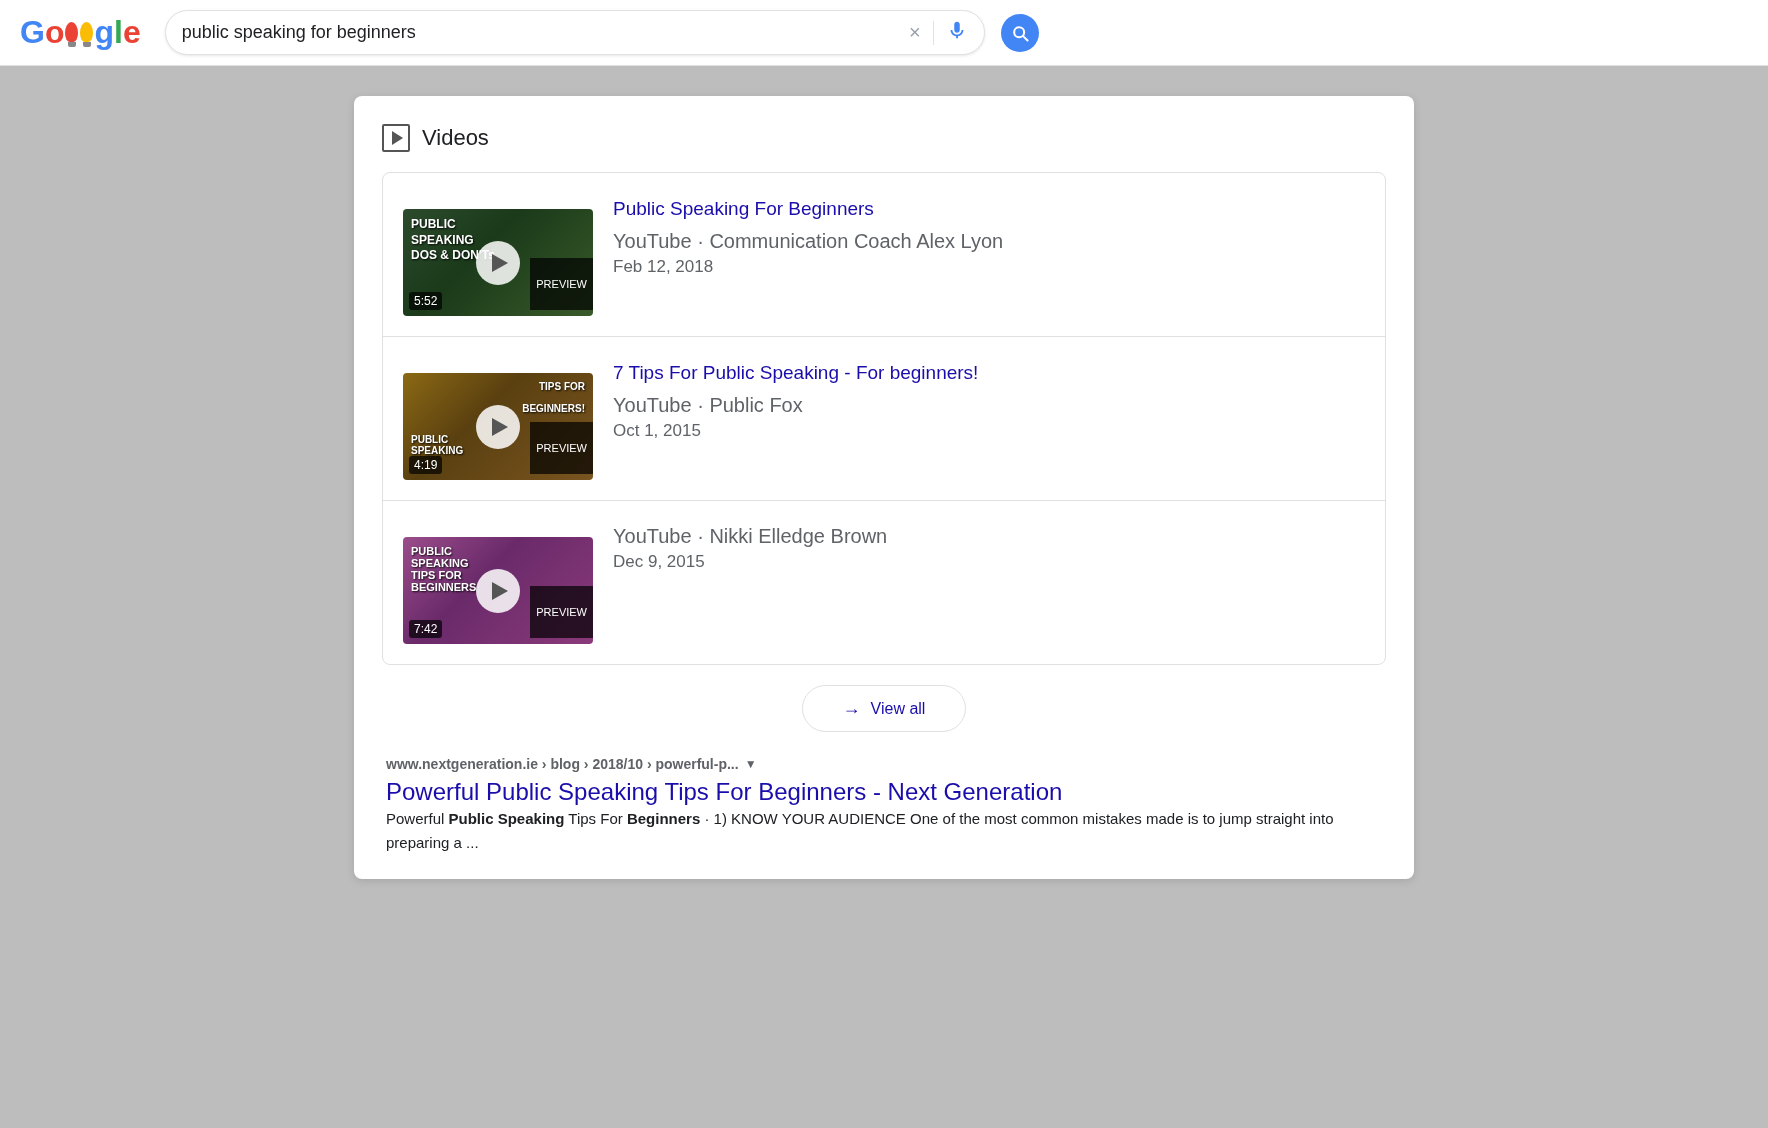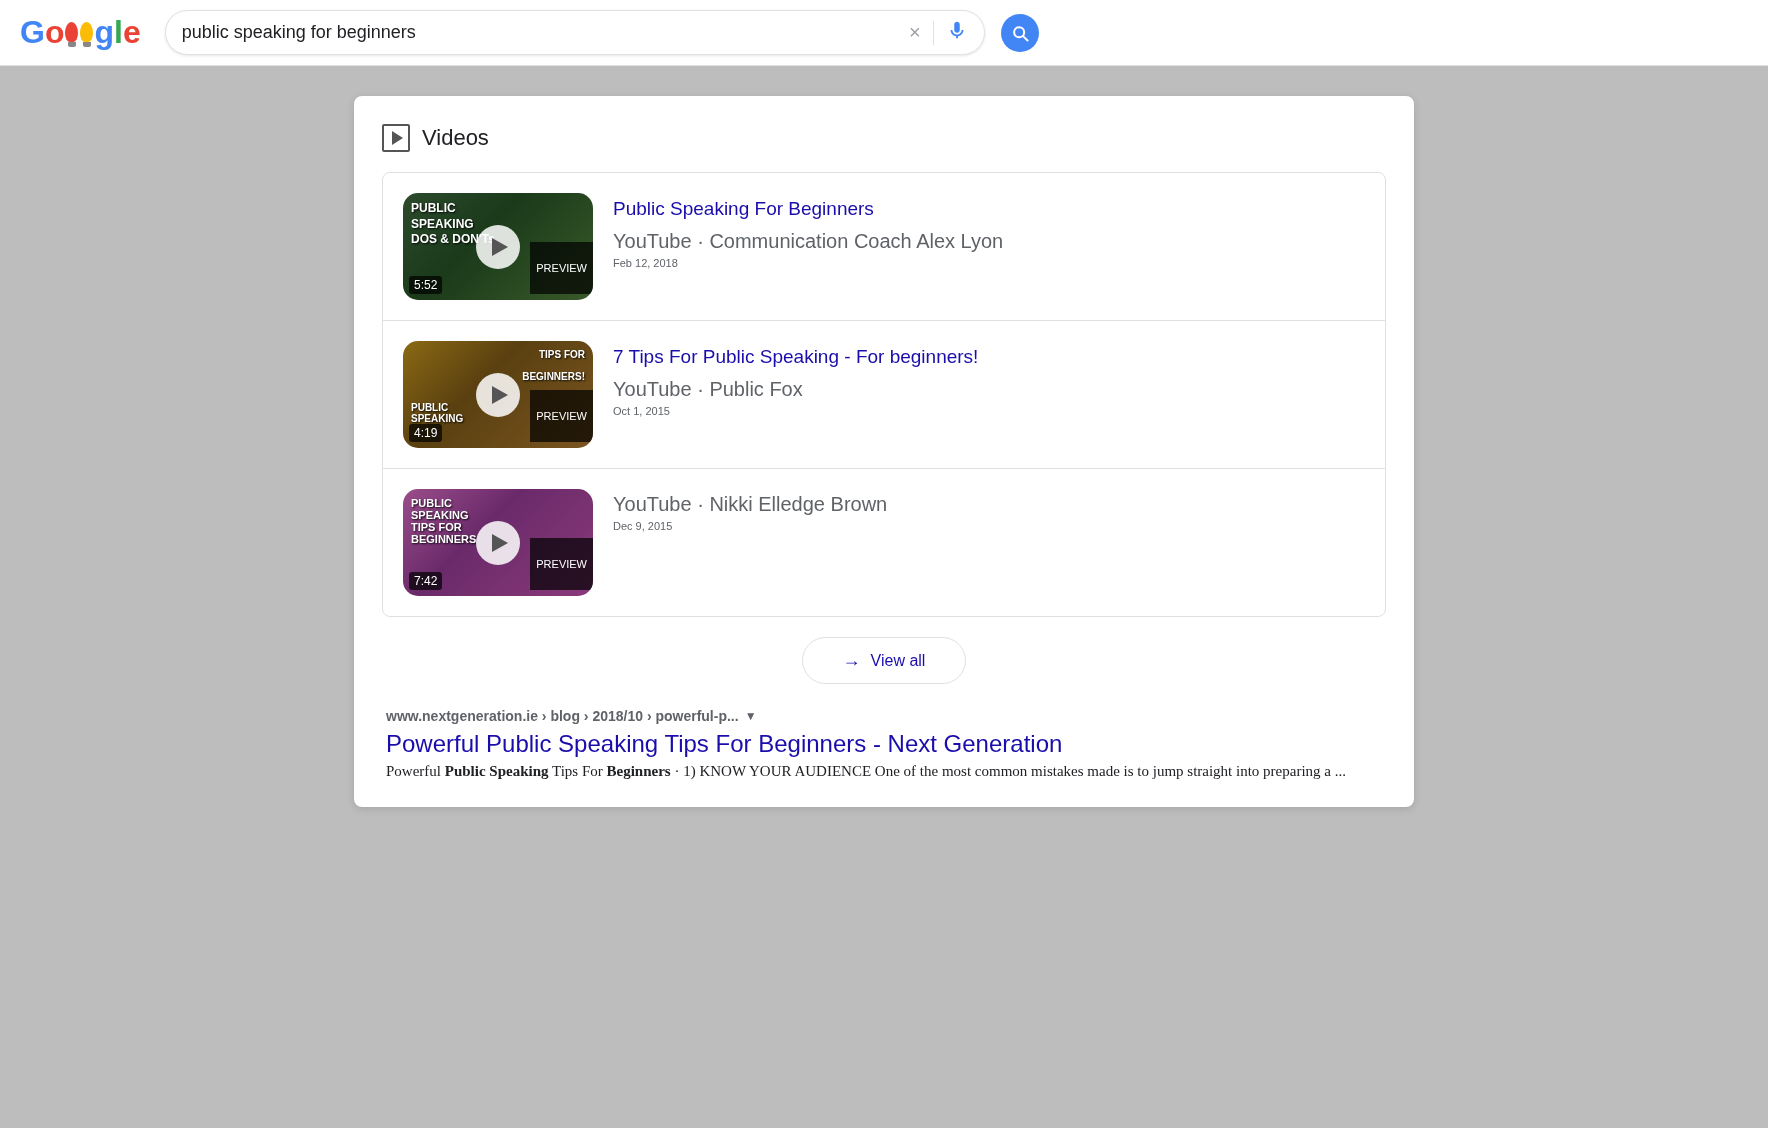--- a/index.html
+++ b/index.html
@@ -144,22 +144,23 @@
 
     .video-item:last-child {
       border-bottom: none;
     }
 
     .video-thumbnail {
       position: relative;
       width: 190px;
       height: 107px;
       flex-shrink: 0;
-      border-radius: 15px;
+      border-radius: 4px;
       overflow: hidden;
+      margin-top: 16px;
     }
 
     .thumb-bg {
       width: 100%;
       height: 100%;
       display: flex;
       align-items: center;
       justify-content: center;
     }
 
@@ -250,21 +251,21 @@
       line-height: 1.3;
     }
 
     .video-meta {
       color: #5f6368;
       font-size: 20px;
     }
 
     .video-date {
       color: #5f6368;
-      font-size: 11px;
+      font-size: 17px;
       margin-top: 4px;
     }
 
     
     .view-all-container {
       display: flex;
       justify-content: center;
       margin-top: 8px;
     }
 
@@ -314,21 +315,20 @@
       color: #1a0dab;
       cursor: pointer;
       margin-bottom: 8px;
       line-height: 1.3;
     }
 
     .result-description {
       font-size: 15px;
       color: #202124;
       line-height: 1.6;
-      font-family: Liberation Serif, serif;
     }
 
     .result-description b {
       font-weight: bold;
     }
 
     
     .google-logo {
       display: flex;
       align-items: center;

